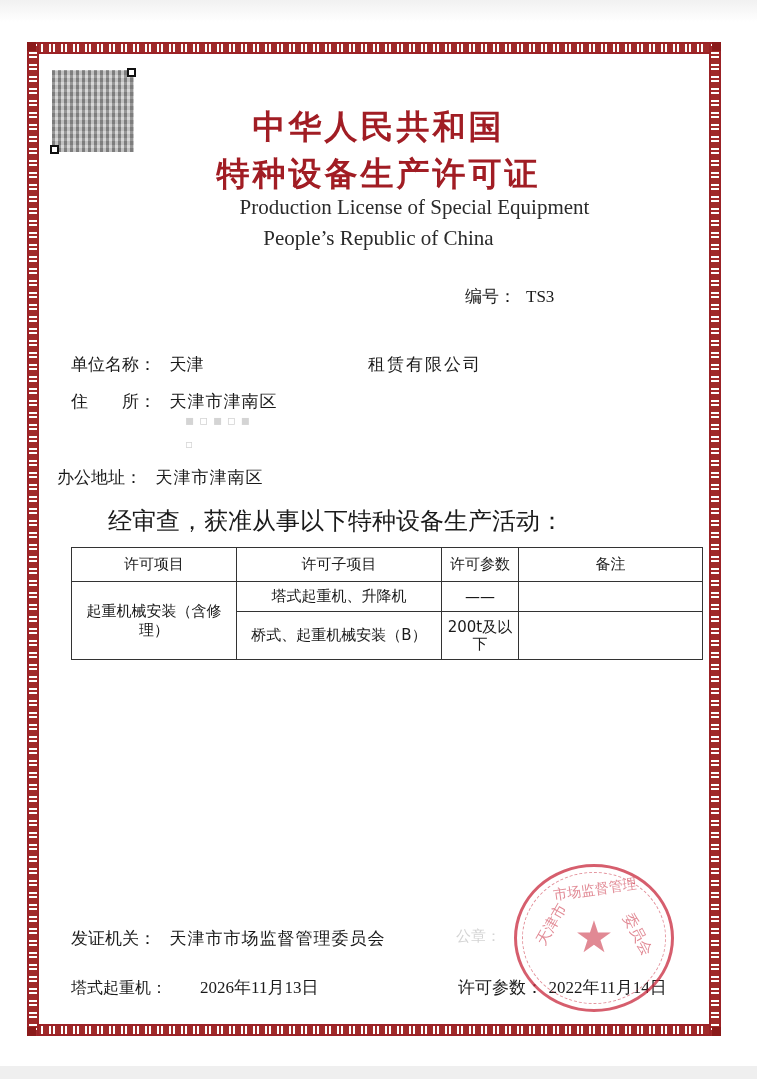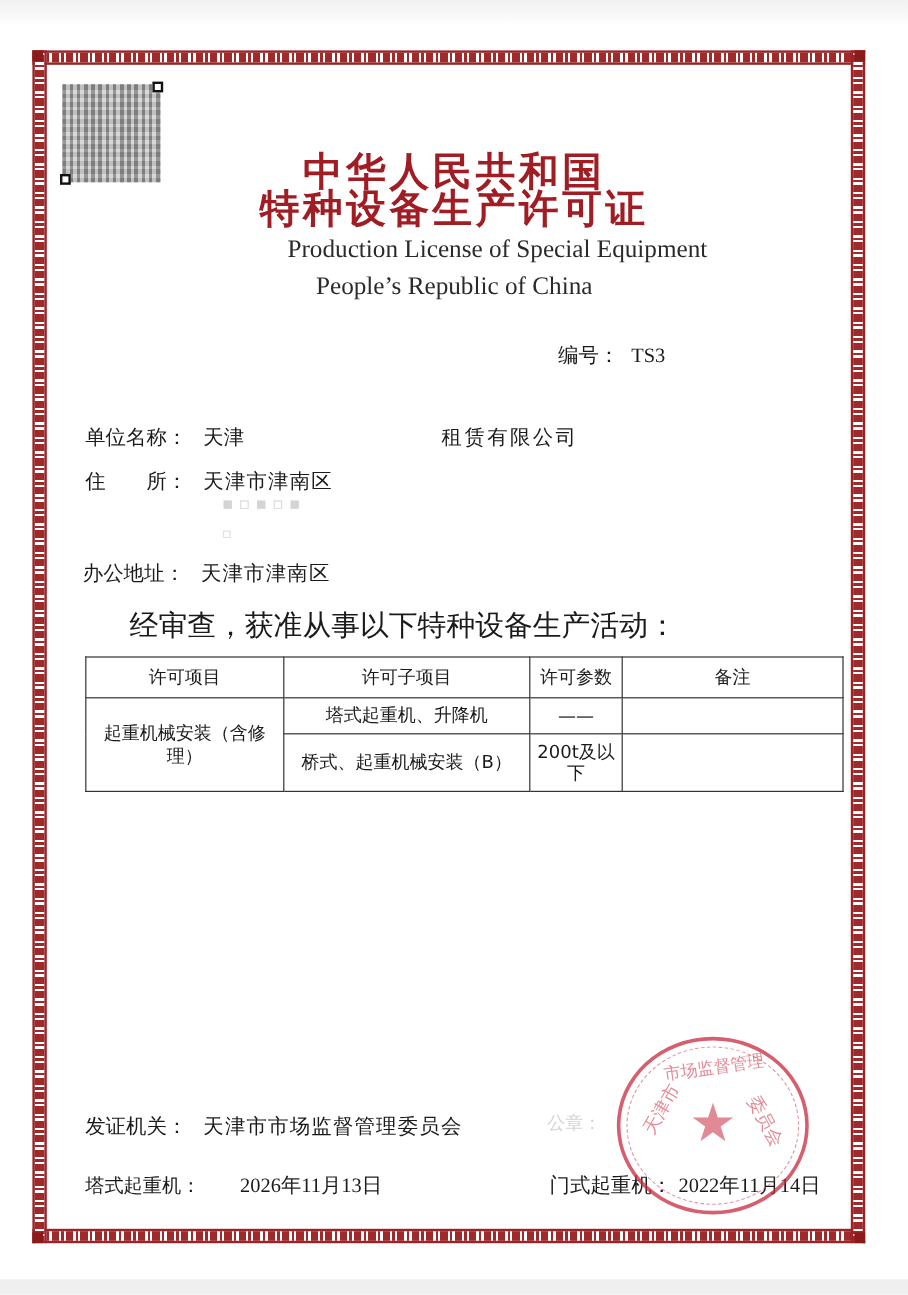--- a/index.html
+++ b/index.html
@@ -53,21 +53,21 @@
   }
   .qr-finder {
     position: absolute; width: 9px; height: 9px; border: 2px solid #111; background: #fff; box-sizing: border-box;
   }
 
   .title-cn {
     position: absolute; left: 0; width: 757px; text-align: center;
     font-family: "DejaVu Sans", "Liberation Sans", sans-serif;
     font-weight: bold; color: #a11d24; font-size: 33px; letter-spacing: 3px;
   }
-  .title-cn.line1 { top: 105px; margin-top: 16px; }
+  .title-cn.line1 { top: 105px; }
   .title-cn.line2 { top: 152px; }
   .title-en {
     position: absolute; left: 0; width: 757px; text-align: center;
     font-family: "Liberation Serif", "DejaVu Serif", serif;
     font-size: 21px; color: #2a2a2a;
   }
   .title-en.line1 { top: 195px; margin-left: 36px; }
   .title-en.line2 { top: 226px; }
 
   .cert-no {
@@ -150,21 +150,21 @@
 </div>
 <div class="field" style="left:368px; top:353px; letter-spacing:2px;">租赁有限公司</div>
 
 <div class="field" style="left:71px; top:390px;">
   <span class="lbl">住　　所：</span>
   <span style="margin-left:8px; letter-spacing:1px;">天津市津南区</span>
 </div>
 <div class="field faded" style="left:185px; top:412px; font-size:14px;">▪ ▫ ▪ ▫ ▪</div>
 <div class="field faded" style="left:185px; top:437px; font-size:12px;">▫</div>
 
-<div class="field" style="left:69px; top:466px;">
+<div class="field" style="left:57px; top:466px;">
   <span class="lbl">办公地址：</span>
   <span style="margin-left:8px; letter-spacing:1px;">天津市津南区</span>
 </div>
 
 <div class="field" style="left:108px; top:505px; font-size:24px;">经审查，获准从事以下特种设备生产活动：</div>
 
 <table class="cert-table">
   <colgroup>
     <col style="width:165px">
       <col style="width:205px">
@@ -196,21 +196,21 @@
   <span class="lbl">发证机关：</span>
   <span style="margin-left:8px; letter-spacing:1px;">天津市市场监督管理委员会</span>
 </div>
 <div class="field faded" style="left:456px; top:927px; font-size:15px;">公章：</div>
 
 <div class="field" style="left:71px; top:976px; font-size:16px;">
   <span class="lbl">塔式起重机：</span>
   <span style="margin-left:28px; font-family:'Liberation Serif', serif; font-size:17px;">2026年11月13日</span>
 </div>
 <div class="field" style="left:458px; top:976px; font-size:17px;">
-  <span class="lbl">门式起重机：</span>
+  <span class="lbl">许可参数：</span>
   <span style="font-family:'Liberation Serif', serif;">2022年11月14日</span>
 </div>
 
 <div class="seal">
   <div class="seal-inner"></div>
   <div class="seal-star">★</div>
   <div class="seal-text" style="left:12px; top:48px; transform:rotate(-60deg);">天津市</div>
   <div class="seal-text" style="left:36px; top:14px; transform:rotate(-8deg); font-size:14px;">市场监督管理</div>
   <div class="seal-text" style="left:98px; top:58px; transform:rotate(62deg);">委员会</div>
 </div>

